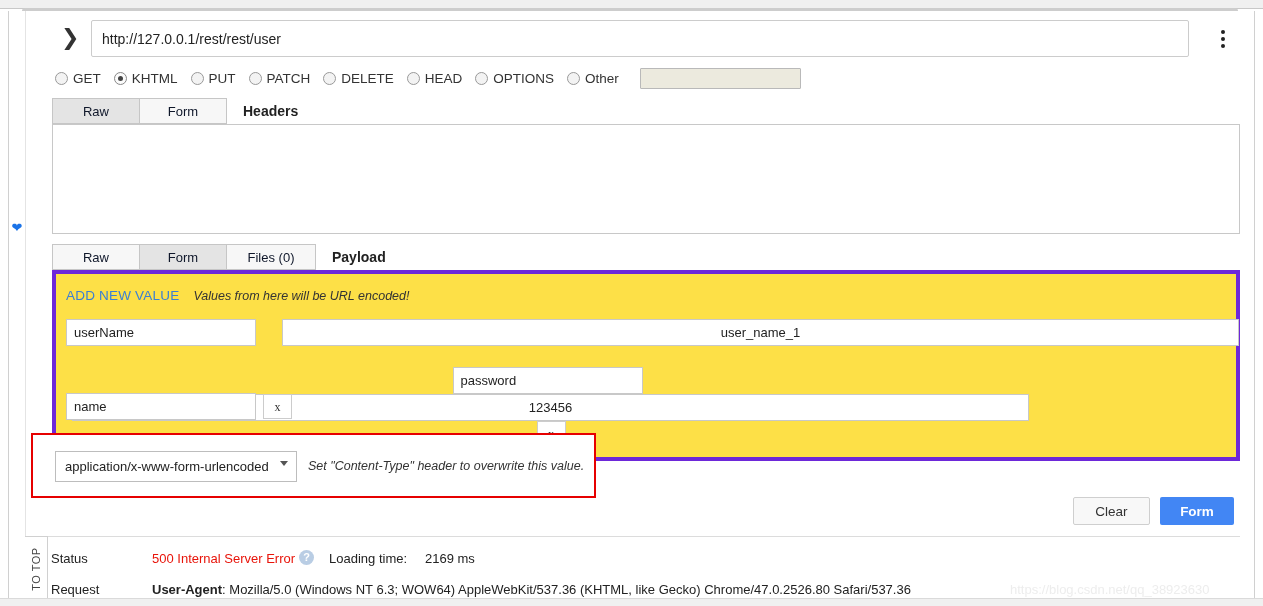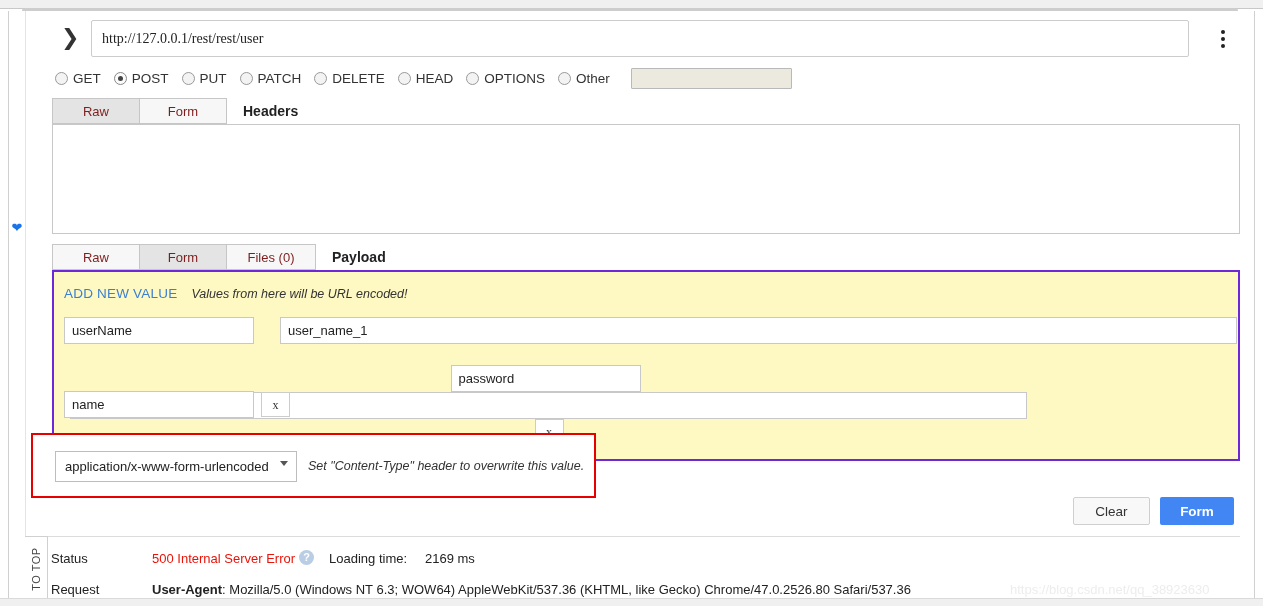--- a/index.html
+++ b/index.html
@@ -52,21 +52,21 @@
   .chevron-icon {
     position: absolute; left: 6px; top: 5px;
     font-size: 22px; font-weight: bold; color: #333; line-height: 26px;
     font-family: "DejaVu Sans", sans-serif;
   }
   .url-input {
     position: absolute; left: 36px; top: 0; width: 1098px; height: 37px;
     border: 1px solid #ccc; border-radius: 2px;
     padding: 0 10px;
     font-size: 14px; color: #222; background: #fff;
-    font-family: Liberation Serif, serif;
+    font-family: Liberation Sans, sans-serif;
     outline: none;
   }
   .kebab-btn {
     position: absolute; left: 1155px; top: 4px;
     width: 26px; height: 30px;
     display: flex; flex-direction: column; align-items: center; justify-content: center;
     gap: 3px; cursor: pointer; background: transparent; border: none;
   }
   .kebab-btn i { width: 4px; height: 4px; background: #222; border-radius: 50%; display: block; }
 
@@ -92,21 +92,21 @@
   .other-input {
     width: 161px; height: 21px; margin-left: 8px;
     background: #eceade; border: 1px solid #b9b9b9;
     border-radius: 1px;
   }
 
   
   .tabrow { position: absolute; display: flex; align-items: flex-end; }
   .tab {
     width: 88px; height: 26px; line-height: 25px; text-align: center;
-    font-size: 13px; color: #7f1d1d;
+    font-size: 13px; color: #0f172a;
     border: 1px solid #c6c6c6; background: #f7f7f7;
     cursor: pointer; margin-right: -1px;
   }
   .tab.active { background: #e4e4e4; }
   .tab.wide { width: 90px; }
   .tab-caption {
     margin-left: 17px; font-size: 14px; font-weight: bold; color: #222;
     line-height: 26px;
   }
 
@@ -116,42 +116,42 @@
     width: 1188px; height: 110px;
     border: 1px solid #c8c8c8; background: #fff; resize: none;
     font-family: "Liberation Sans", sans-serif; font-size: 13px;
     padding: 6px; outline: none; color: #222;
   }
 
   
   .payload-panel {
     position: absolute; left: 52px; top: 270px;
     width: 1188px; height: 191px;
-    border: 2px solid #6d28d9; background: #fef9c3;
+    border: 4px solid #6d28d9; background: #fde047;
   }
   .addnew-row {
     position: absolute; left: 10px; top: 14px;
     display: flex; align-items: baseline;
   }
   .addnew-link {
     color: #3b7fd4; font-size: 13.5px; letter-spacing: .2px; cursor: pointer;
   }
   .addnew-hint {
     margin-left: 14px; font-style: italic; font-size: 12.5px; color: #333;
   }
   .kv-row { position: absolute; left: 10px; display: flex; align-items: center; }
   .kv-key {
     width: 190px; height: 27px; border: 1px solid #c8c8c8;
     padding: 0 7px; font-size: 13px; color: #222; background: #fff;
     font-family: "Liberation Sans", sans-serif; outline: none;
   }
   .kv-val {
     width: 957px; height: 27px; border: 1px solid #c8c8c8; margin-left: 6px;
     padding: 0 7px; font-size: 13px; color: #222; background: #fff;
-    font-family: "Liberation Sans", sans-serif; outline: none;
+    font-family: "Liberation Sans", sans-serif; outline: none; text-align: center;
   }
   .kv-del {
     width: 29px; height: 25px; margin-left: 7px;
     border: 1px solid #ccc; background: #fff; cursor: pointer;
     font-size: 12px; color: #333; line-height: 23px; text-align: center;
     font-family: "Liberation Serif", serif;
   }
 
   
   .redbox {
@@ -272,21 +272,21 @@
     </button>
   </div>
 
   <div class="methods">
     <label class="method">
       <span class="radio"></span>
       <span>GET</span>
     </label>
     <label class="method">
       <span class="radio checked"></span>
-      <span>POST</span>
+      <span>KHTML</span>
     </label>
     <label class="method">
       <span class="radio"></span>
       <span>PUT</span>
     </label>
     <label class="method">
       <span class="radio"></span>
       <span>PATCH</span>
     </label>
     <label class="method">

